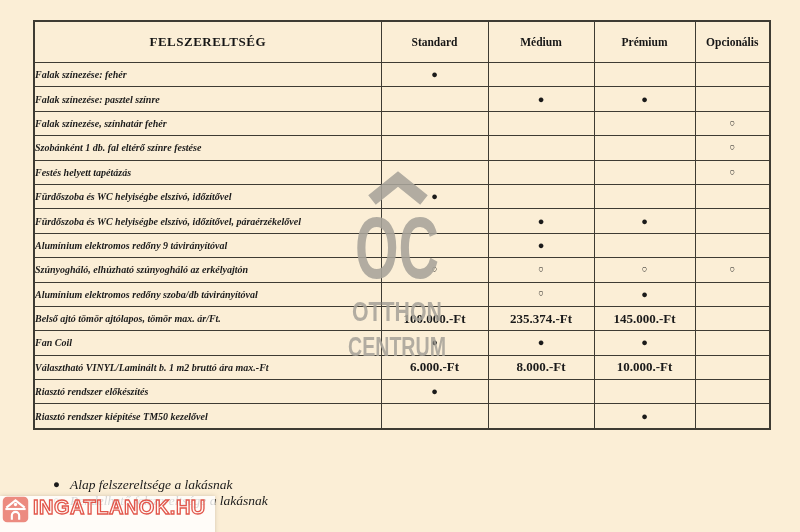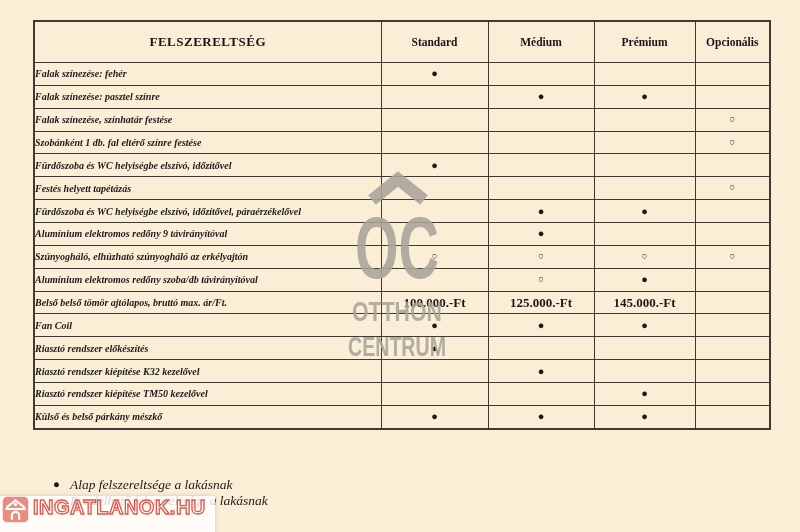--- a/index.html
+++ b/index.html
@@ -111,48 +111,48 @@
           <td class="mark"></td>
         </tr>
         <tr>
           <td class="feature">Falak színezése: pasztel színre</td>
           <td class="mark"></td>
           <td class="mark dot-filled">●</td>
           <td class="mark dot-filled">●</td>
           <td class="mark"></td>
         </tr>
         <tr>
-          <td class="feature">Falak színezése, színhatár festése</td>
+          <td class="feature">Falak színezése, színhatár fehér</td>
           <td class="mark"></td>
           <td class="mark"></td>
           <td class="mark"></td>
           <td class="mark dot-hollow">○</td>
         </tr>
         <tr>
           <td class="feature">Szobánként 1 db. fal eltérő színre festése</td>
           <td class="mark"></td>
           <td class="mark"></td>
           <td class="mark"></td>
           <td class="mark dot-hollow">○</td>
         </tr>
         <tr>
+          <td class="feature">Festés helyett tapétázás</td>
+          <td class="mark"></td>
+          <td class="mark"></td>
+          <td class="mark"></td>
+          <td class="mark dot-hollow">○</td>
+        </tr>
+        <tr>
           <td class="feature">Fürdőszoba és WC helyiségbe elszívó, időzítővel</td>
           <td class="mark dot-filled">●</td>
           <td class="mark"></td>
           <td class="mark"></td>
           <td class="mark"></td>
         </tr>
         <tr>
-          <td class="feature">Festés helyett tapétázás</td>
-          <td class="mark"></td>
-          <td class="mark"></td>
-          <td class="mark"></td>
-          <td class="mark dot-hollow">○</td>
-        </tr>
-        <tr>
           <td class="feature">Fürdőszoba és WC helyiségbe elszívó, időzítővel, páraérzékelővel</td>
           <td class="mark"></td>
           <td class="mark dot-filled">●</td>
           <td class="mark dot-filled">●</td>
           <td class="mark"></td>
         </tr>
         <tr>
           <td class="feature">Alumínium elektromos redőny 9 távirányítóval</td>
           <td class="mark"></td>
           <td class="mark dot-filled">●</td>
@@ -167,58 +167,51 @@
           <td class="mark dot-hollow">○</td>
         </tr>
         <tr>
           <td class="feature">Alumínium elektromos redőny szoba/db távirányítóval</td>
           <td class="mark"></td>
           <td class="mark dot-hollow">○</td>
           <td class="mark dot-filled">●</td>
           <td class="mark"></td>
         </tr>
         <tr>
-          <td class="feature">Belső belső tömör ajtólapos, bruttó max. ár/Ft.</td>
+          <td class="feature">Belső ajtó tömör ajtólapos, tömör max. ár/Ft.</td>
           <td class="mark price">100.000.-Ft</td>
-          <td class="mark price">125.000.-Ft</td>
+          <td class="mark price">235.374.-Ft</td>
           <td class="mark price">145.000.-Ft</td>
           <td class="mark"></td>
         </tr>
         <tr>
           <td class="feature">Fan Coil</td>
           <td class="mark dot-filled">●</td>
           <td class="mark dot-filled">●</td>
           <td class="mark dot-filled">●</td>
           <td class="mark"></td>
         </tr>
         <tr>
+          <td class="feature">Választható VINYL/Laminált b. 1 m2 bruttó ára max.-Ft</td>
+          <td class="mark price">6.000.-Ft</td>
+          <td class="mark price">8.000.-Ft</td>
+          <td class="mark price">10.000.-Ft</td>
+          <td class="mark"></td>
+        </tr>
+        <tr>
           <td class="feature">Riasztó rendszer előkészítés</td>
           <td class="mark dot-filled">●</td>
           <td class="mark"></td>
           <td class="mark"></td>
           <td class="mark"></td>
         </tr>
         <tr>
-          <td class="feature">Riasztó rendszer kiépítése K32 kezelővel</td>
-          <td class="mark"></td>
-          <td class="mark dot-filled">●</td>
-          <td class="mark"></td>
-          <td class="mark"></td>
-        </tr>
-        <tr>
           <td class="feature">Riasztó rendszer kiépítése TM50 kezelővel</td>
           <td class="mark"></td>
           <td class="mark"></td>
-          <td class="mark dot-filled">●</td>
-          <td class="mark"></td>
-        </tr>
-        <tr>
-          <td class="feature">Külső és belső párkány mészkő</td>
-          <td class="mark dot-filled">●</td>
-          <td class="mark dot-filled">●</td>
           <td class="mark dot-filled">●</td>
           <td class="mark"></td>
         </tr>
       </tbody>
   </table>
 
   <svg class="center-watermark" viewBox="0 0 122 195" aria-hidden="true">
     <g fill="#a8a49a" stroke="none">
       <path d="M32 30 L58 9 L84 30" fill="none" stroke="#a8a49a" stroke-width="12" stroke-linecap="butt" stroke-linejoin="miter"></path>
       <text x="57" y="108" text-anchor="middle" font-family="Liberation Sans, DejaVu Sans, sans-serif" font-weight="bold" font-size="88" textLength="84" lengthAdjust="spacingAndGlyphs">OC</text>

